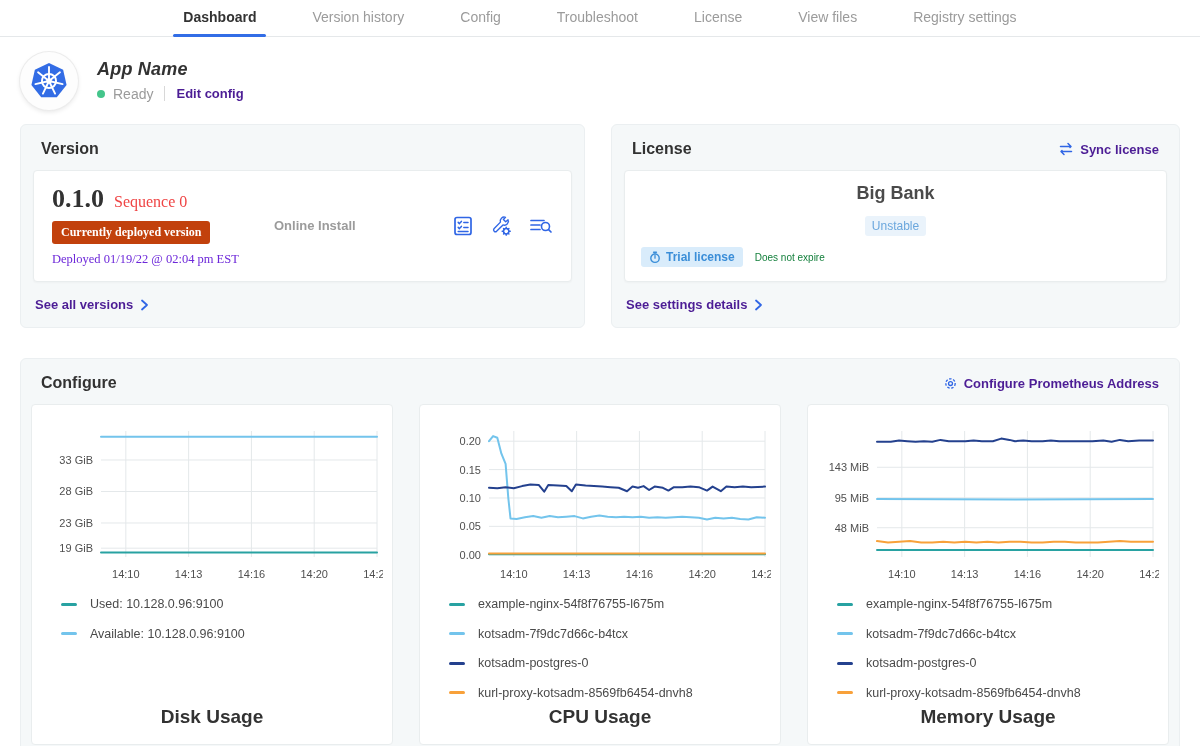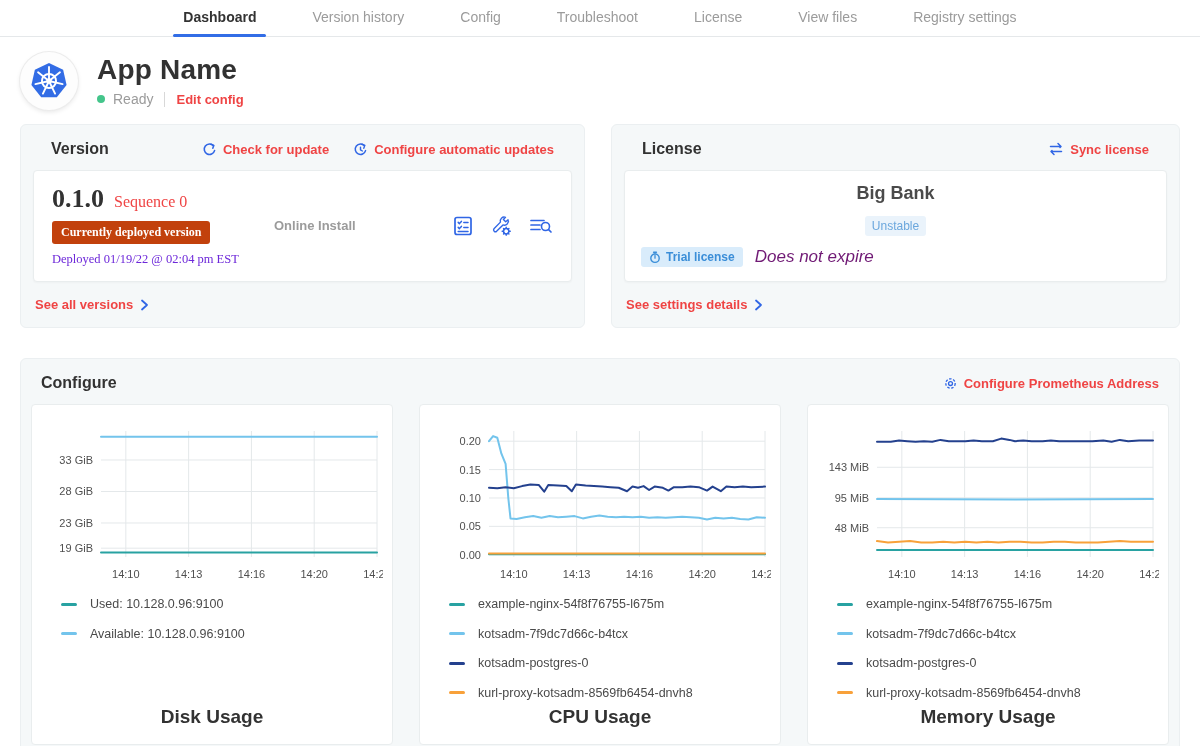--- a/index.html
+++ b/index.html
@@ -11,52 +11,52 @@
   }
   
   .topnav { height:37px; border-bottom:1px solid #e5e8ea; display:flex; justify-content:center; align-items:flex-end; }
   .tabs { display:flex; gap:36px; }
   .tab { font-size:14px; color:#9b9b9b; padding:10px 10px 11px; cursor:pointer; position:relative; white-space:nowrap; }
   .tab.active { color:#323232; font-weight:bold; }
   .tab.active::after { content:""; position:absolute; left:0; right:0; bottom:-1px; height:3px; background:#326de6; border-radius:2px; }
   
   .app-header { display:flex; align-items:center; gap:19px; padding:15px 20px 12px; }
   .logo-wrap { width:58px; height:58px; border-radius:50%; background:#fdfdfd; box-shadow:0 0 0 1px #ececec, 0 2px 5px rgba(0,0,0,.10); display:flex; align-items:center; justify-content:center; }
-  .app-title { font-size:28px; font-weight:bold; margin:0; line-height:1.1; letter-spacing:.2px; }
+  .app-title { font-size:18px; font-weight:bold; margin:0; line-height:1.1; letter-spacing:.2px;font-style:italic; }
   .status-row { display:flex; align-items:center; gap:8px; margin-top:6px; font-size:14px; color:#9b9b9b; }
   .dot { width:8px; height:8px; border-radius:50%; background:#44c58b; }
   .vbar { width:1px; height:15px; background:#d8d8d8; margin:0 3px; }
-  .link { color:#ef4444; font-weight:bold; font-size:13px; text-decoration:none; cursor:pointer; display:inline-flex; align-items:center; gap:6px; }
+  .link { color:#4c1d95; font-weight:bold; font-size:13px; text-decoration:none; cursor:pointer; display:inline-flex; align-items:center; gap:6px; }
   
   .cards-row { display:flex; gap:26px; padding:2px 20px 0; align-items:flex-start; }
   .card { background:#f5f8f9; border:1px solid #ebeff1; border-radius:6px; padding:13px 12px 14px; }
   .version-card { width:565px; }
   .license-card { flex:1; }
-  .card-head { display:flex; justify-content:space-between; align-items:center; margin:2px 18px 12px; }
+  .card-head { display:flex; justify-content:space-between; align-items:center; margin:2px 8px 12px; }
   .card-head h2 { font-size:16px; margin:0; }
   .head-links { display:flex; gap:24px; }
   .panel { background:#fff; border:1px solid #e9edee; border-radius:4px; box-shadow:0 1px 2px rgba(0,0,0,.03); }
   .version-panel { display:flex; align-items:center; padding:13px 18px 14px; }
   .v-left { width:222px;font-family:Liberation Serif, serif; }
   .v-num-row { display:flex; align-items:baseline; gap:10px; }
   .v-num { font-size:26px; font-weight:bold; color:#323232; }
   .v-seq { font-size:16px; color:#ef4444; }
   .badge-green { display:inline-block; margin-top:7px; background:#c2410c; color:#fff; font-size:12px; font-weight:bold; padding:4px 9px; border-radius:3px; }
   .v-deployed { margin-top:8px; font-size:12.5px; color:#6d28d9; }
   .v-mid { font-size:13px; font-weight:bold; color:#9b9b9b; }
   .v-icons { margin-left:auto; display:flex; gap:16px; align-items:center; color:#3066e5; }
   .v-icons span { cursor:pointer; display:flex; }
   .see-link { margin:13px 2px 0; }
   .license-panel { padding:12px 16px 14px; }
   .lic-row1 { display:flex; align-items:center; gap:12px;flex-direction:column; }
   .lic-name { font-size:18px; font-weight:bold; color:#4a4a4a; }
   .badge-blue-soft { background:#eaf3fb; color:#6ba7dd; font-size:12px; padding:3px 7px; border-radius:3px; }
   .lic-row2 { display:flex; align-items:center; gap:12px; margin-top:11px; }
   .badge-blue { background:#d9ecfb; color:#3b8ed8; font-size:12px; font-weight:bold; padding:3px 8px; border-radius:3px; display:inline-flex; align-items:center; gap:5px; }
-  .lic-expire { font-size:17px; color:#701a75;font-style:italic; }
+  .lic-expire { font-size:10px; color:#15803d; }
   
   .monitoring { margin:30px 20px 0; padding:12px 10px 12px; }
   .monitoring .card-head { margin:3px 10px 12px; }
   .charts-row { display:flex; gap:26px; }
   .chart-panel { background:#fff; border:1px solid #e9edee; border-radius:4px; flex:1; display:flex; flex-direction:column; padding:12px 9px 13px; height:341px; }
   .chart-svg { display:block; }
   .legend { margin:12px 0 0 20px; display:flex; flex-direction:column; gap:15.5px; flex:1; }
   .legend-item { display:flex; align-items:center; gap:13px; font-size:12.5px; color:#4a4a4a; }
   .legend-dash { width:16px; height:3px; border-radius:2px; flex:0 0 auto; }
   .chart-title { text-align:center; font-weight:bold; font-size:19px; color:#323232; margin-top:auto; padding-bottom:3px; }
@@ -104,37 +104,20 @@
     </div>
   </div>
 </header>
 
 <main>
   <div class="cards-row">
 
     <section class="card version-card">
       <div class="card-head">
         <h2>Version</h2>
-        <div class="head-links">
-          <a class="link">
-            <svg width="15" height="15" viewBox="0 0 16 16">
-              <path d="M13.4 9.2A5.6 5.6 0 1 1 12.2 4" fill="none" stroke="#3066e5" stroke-width="1.7" stroke-linecap="round"></path>
-              <path d="M9.6 2.2 12.6 3.6 11.5 6.7" fill="none" stroke="#3066e5" stroke-width="1.6" stroke-linecap="round" stroke-linejoin="round"></path>
-            </svg>
-            <span>Check for update</span>
-          </a>
-          <a class="link">
-            <svg width="15" height="15" viewBox="0 0 16 16">
-              <path d="M13.4 9.2A5.6 5.6 0 1 1 12.2 4" fill="none" stroke="#3066e5" stroke-width="1.6" stroke-linecap="round"></path>
-              <path d="M9.6 2.2 12.6 3.6 11.5 6.7" fill="none" stroke="#3066e5" stroke-width="1.5" stroke-linecap="round" stroke-linejoin="round"></path>
-              <path d="M8 5.6v2.8l2 1.2" fill="none" stroke="#3066e5" stroke-width="1.5" stroke-linecap="round" stroke-linejoin="round"></path>
-            </svg>
-            <span>Configure automatic updates</span>
-          </a>
-        </div>
       </div>
       <div class="panel version-panel">
         <div class="v-left">
           <div class="v-num-row">
             <span class="v-num">0.1.0</span>
             <span class="v-seq">Sequence 0</span>
           </div>
           <span class="badge-green">Currently deployed version</span>
           <div class="v-deployed">Deployed 01/19/22 @ 02:04 pm EST</div>
         </div>

